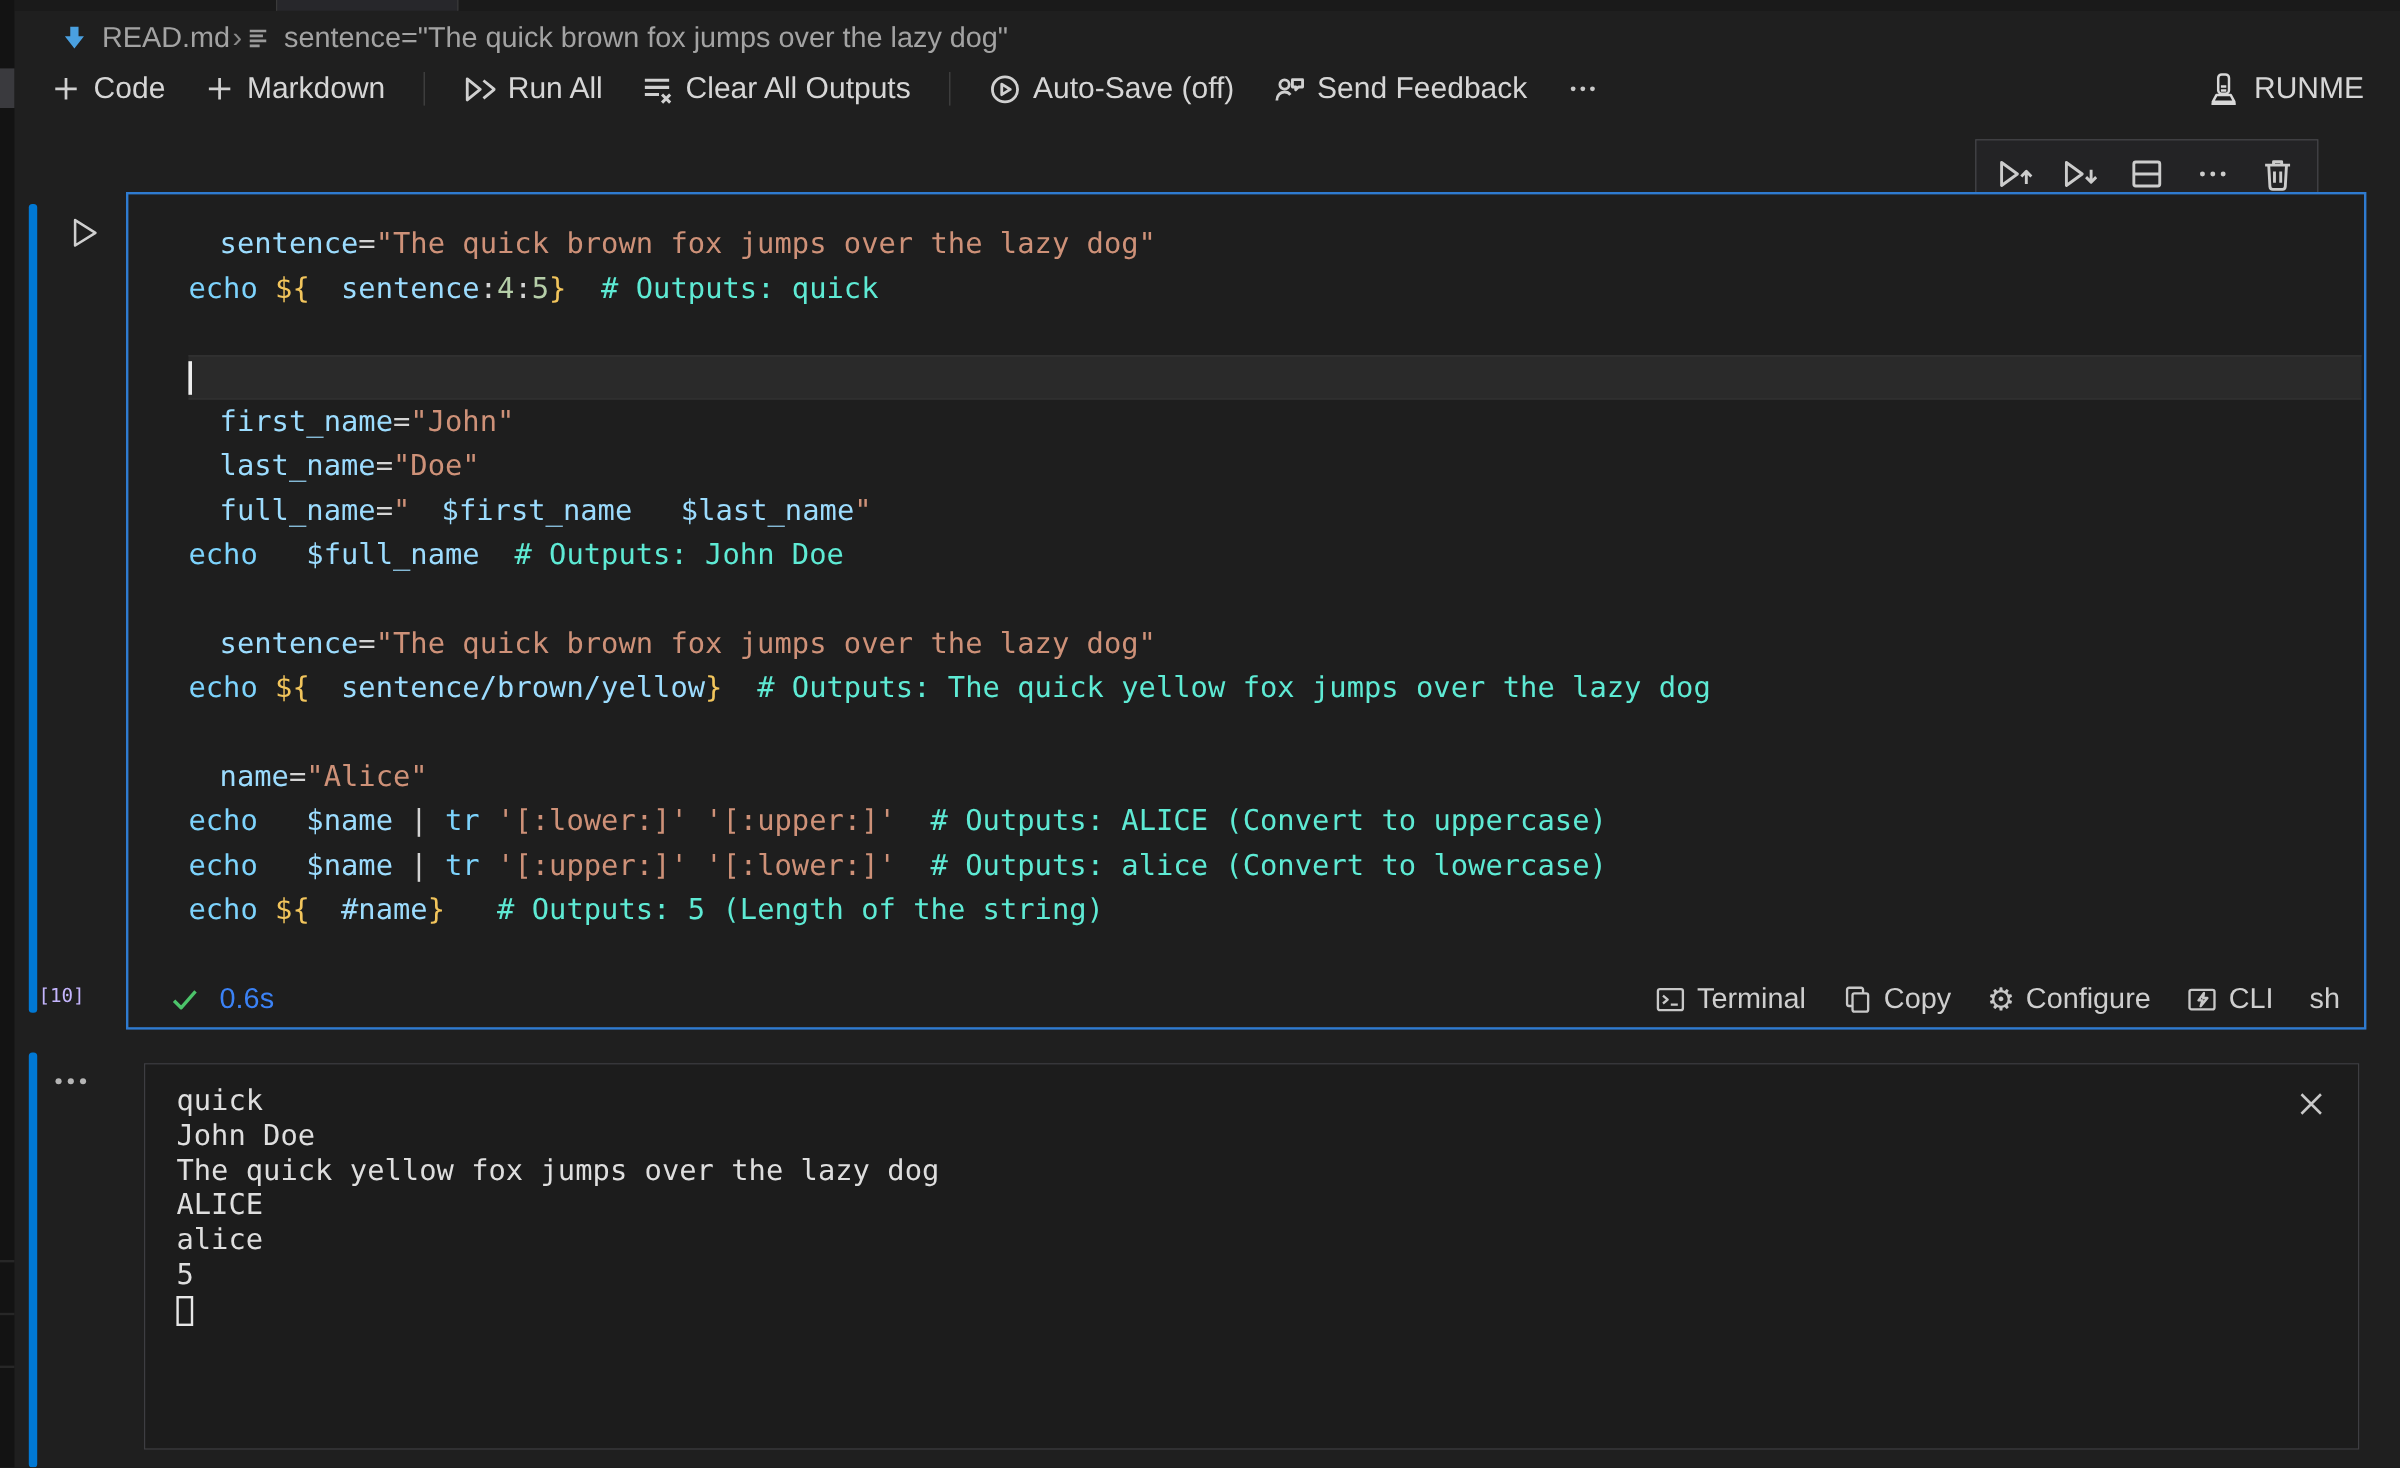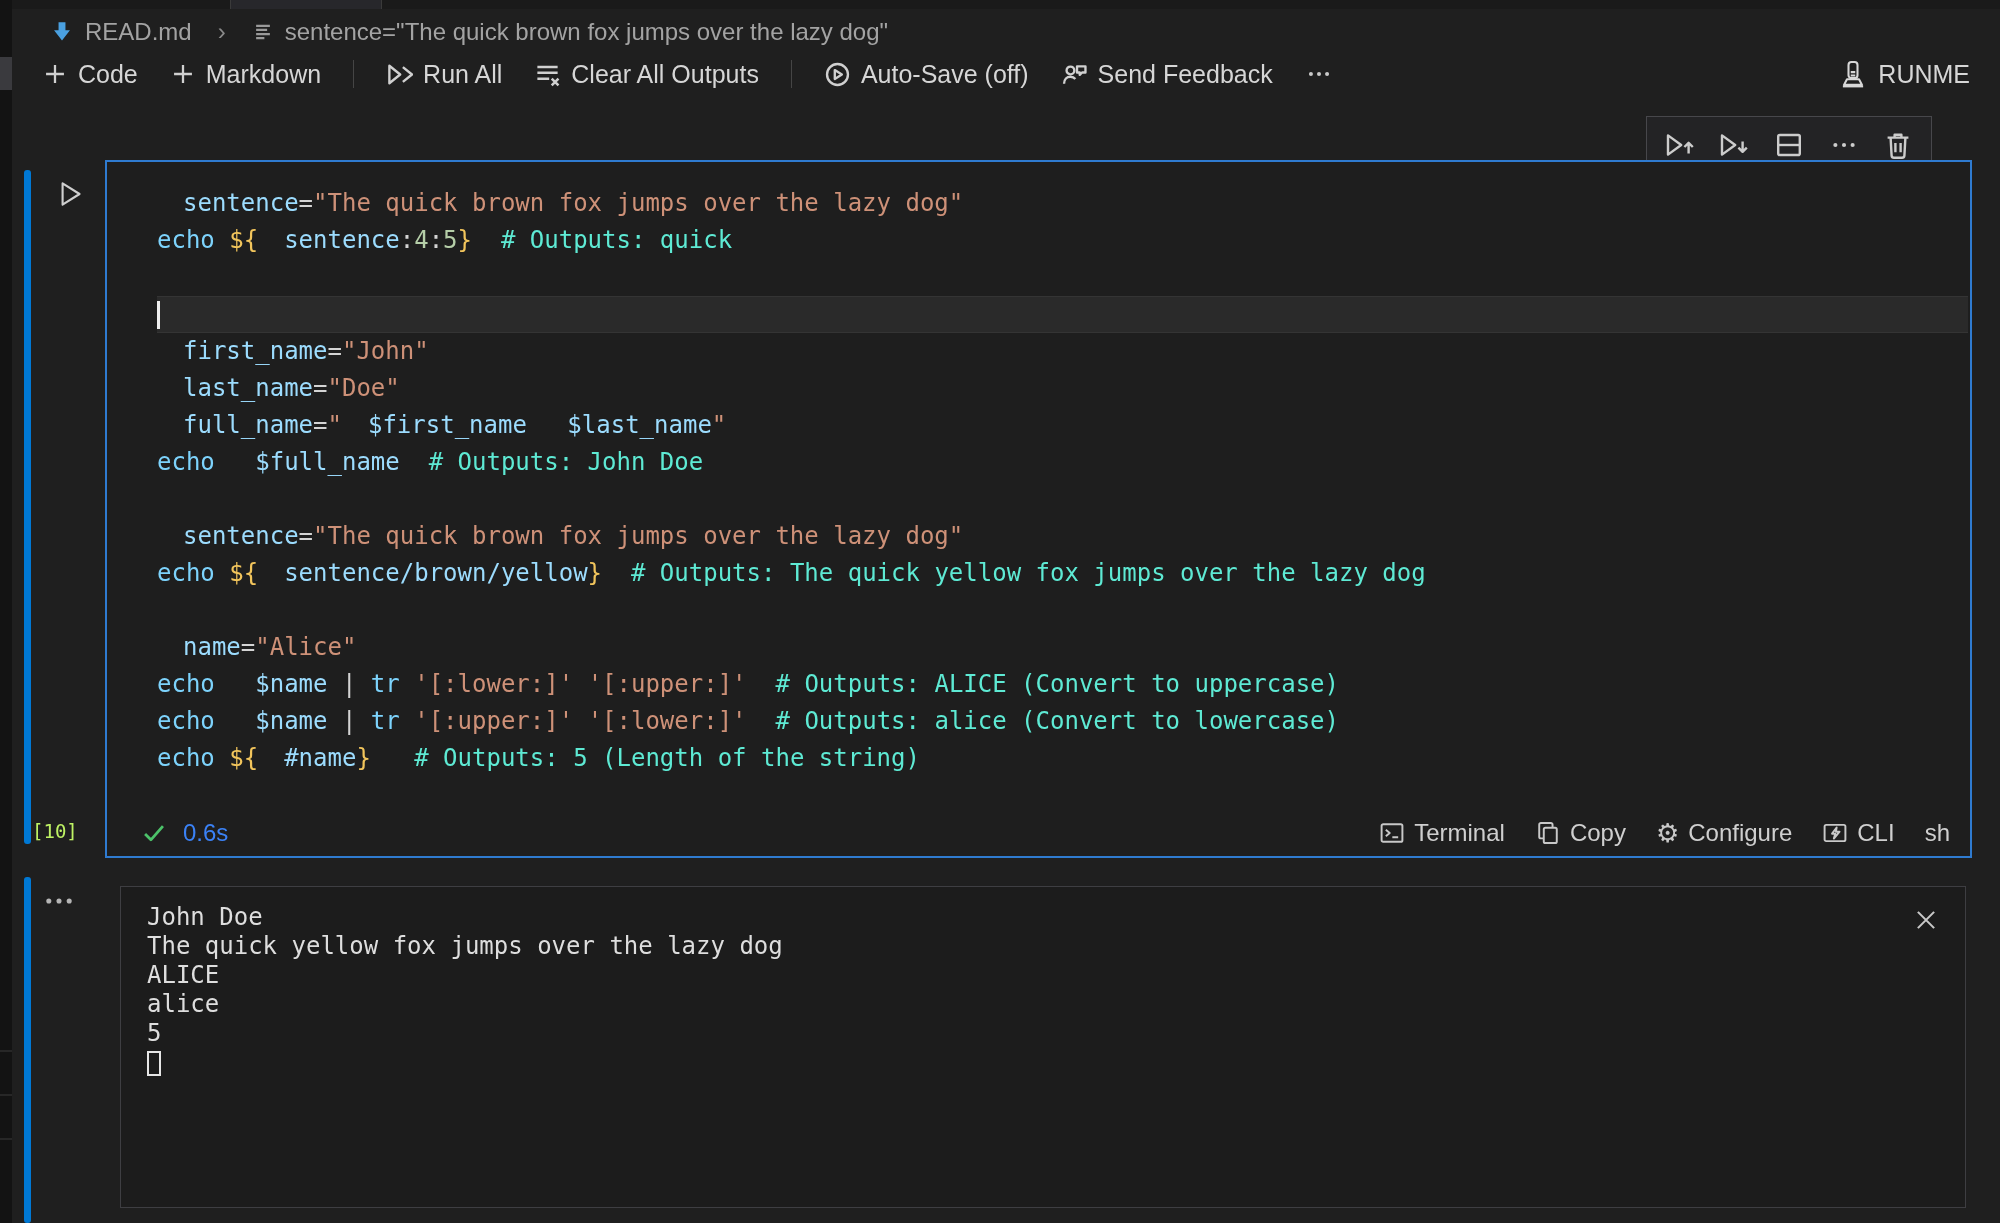--- a/index.html
+++ b/index.html
@@ -16,21 +16,21 @@
   #left-strip { position:absolute; left:0; top:0; width:12px; height:1223px; background:#131313; }
   #left-strip .sel-block { position:absolute; left:0; top:57px; width:12px; height:33px; background:#3a3a3e; }
   #left-strip .faint-line { position:absolute; left:0; width:12px; height:2px; background:#272727; }
 
   
   #tab-sliver { position:absolute; left:12px; top:0; width:1988px; height:9px; background:#1a1a1a; }
   #tab-sliver .tab-seg { position:absolute; left:218px; top:0; width:152px; height:9px; background:#27272b; border-left:1px solid #3a3a3a; border-right:1px solid #3a3a3a; }
 
   
   #breadcrumb { position:absolute; left:12px; top:9px; width:1988px; height:46px;
-    display:flex; align-items:center; padding-left:38px; gap:24px; font-size:24px; color:#a3a3a3; }
+    display:flex; align-items:center; padding-left:38px; gap:0; font-size:24px; color:#a3a3a3; }
   #breadcrumb .crumb { display:flex; align-items:center; gap:11px; }
   #breadcrumb .chev { color:#8a8a8a; font-size:24px; padding:0 2px; }
 
   
   #toolbar { position:absolute; left:12px; top:46px; width:1988px; height:56px;
     display:flex; align-items:center; padding:0 30px 0 30px; gap:32px; font-size:25px; color:#d6d6d6; }
   .tb-item { display:flex; align-items:center; gap:10px; white-space:nowrap; }
   .tb-sep { width:1px; height:28px; background:#454545; }
   .tb-right { margin-left:auto; display:flex; align-items:center; }
 
@@ -62,21 +62,21 @@
 
   
   #cell-status { position:absolute; left:0; right:0; bottom:0; height:46px;
     display:flex; align-items:center; padding:0 20px 0 34px; font-size:24px; color:#cfcfcf; }
   #cell-status .left { display:flex; align-items:center; gap:16px; }
   #cell-status .right { margin-left:auto; display:flex; align-items:flex-start; gap:30px; }
   .st-item { display:flex; align-items:center; gap:9px; white-space:nowrap; }
   .gear-glyph { font-size:26px; color:#c8c8c8; line-height:1; }
 
   
-  #exec-label { position:absolute; left:32px; top:820px; font-size:19px; color:#bef264; }
+  #exec-label { position:absolute; left:32px; top:820px; font-size:16px; color:#c4b5fd; }
 
   
   #out-menu { position:absolute; left:42px; top:884px; }
   #output-box { position:absolute; left:120px; top:886px; width:1846px; height:322px;
     background:#1c1c1c; border:1px solid #3e3e42; padding:16px 26px; }
   .out-line { font-family:"DejaVu Sans Mono", monospace; font-size:24px; line-height:29px; color:#dedede; white-space:pre; }
   #block-cursor { width:14px; height:25px; border:2px solid #e6e6e6; margin-top:3px; }
   #output-close { position:absolute; right:24px; top:18px; width:30px; height:30px;
     display:flex; align-items:center; justify-content:center; }
 </style>
@@ -310,20 +310,21 @@
   <div id="out-menu">
     <svg width="34" height="34" viewBox="0 0 16 16" fill="#b5b5b5">
       <circle cx="3.2" cy="8" r="1.2"></circle>
         <circle cx="8" cy="8" r="1.2"></circle>
         <circle cx="12.8" cy="8" r="1.2"></circle>
     </svg>
   </div>
 
   <div id="output-box">
     <div id="output-lines">
+        <div class="out-line">quick</div>
         <div class="out-line">John Doe</div>
         <div class="out-line">The quick yellow fox jumps over the lazy dog</div>
         <div class="out-line">ALICE</div>
         <div class="out-line">alice</div>
         <div class="out-line">5</div>
       </div>
     <div id="block-cursor"></div>
     <div id="output-close">
       <svg width="26" height="26" viewBox="0 0 16 16" stroke="#c9c9c9" stroke-width="1.3" fill="none">
         <path d="M3 3l10 10M13 3L3 13"></path>

